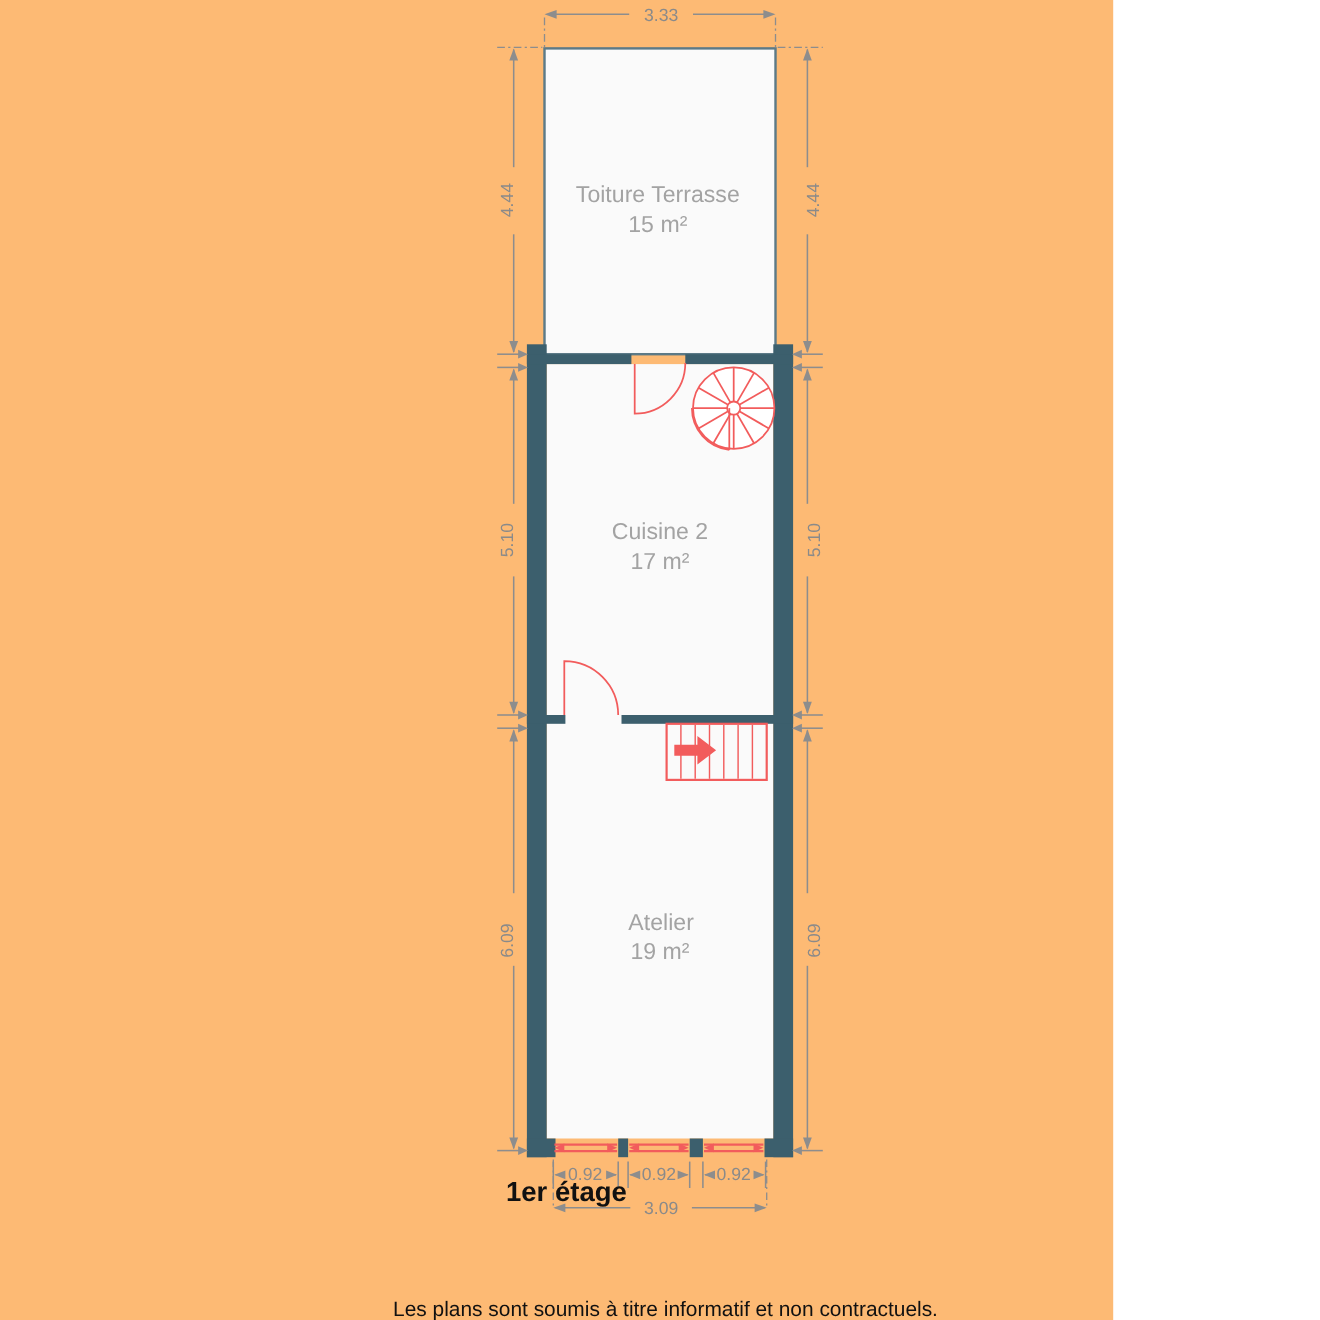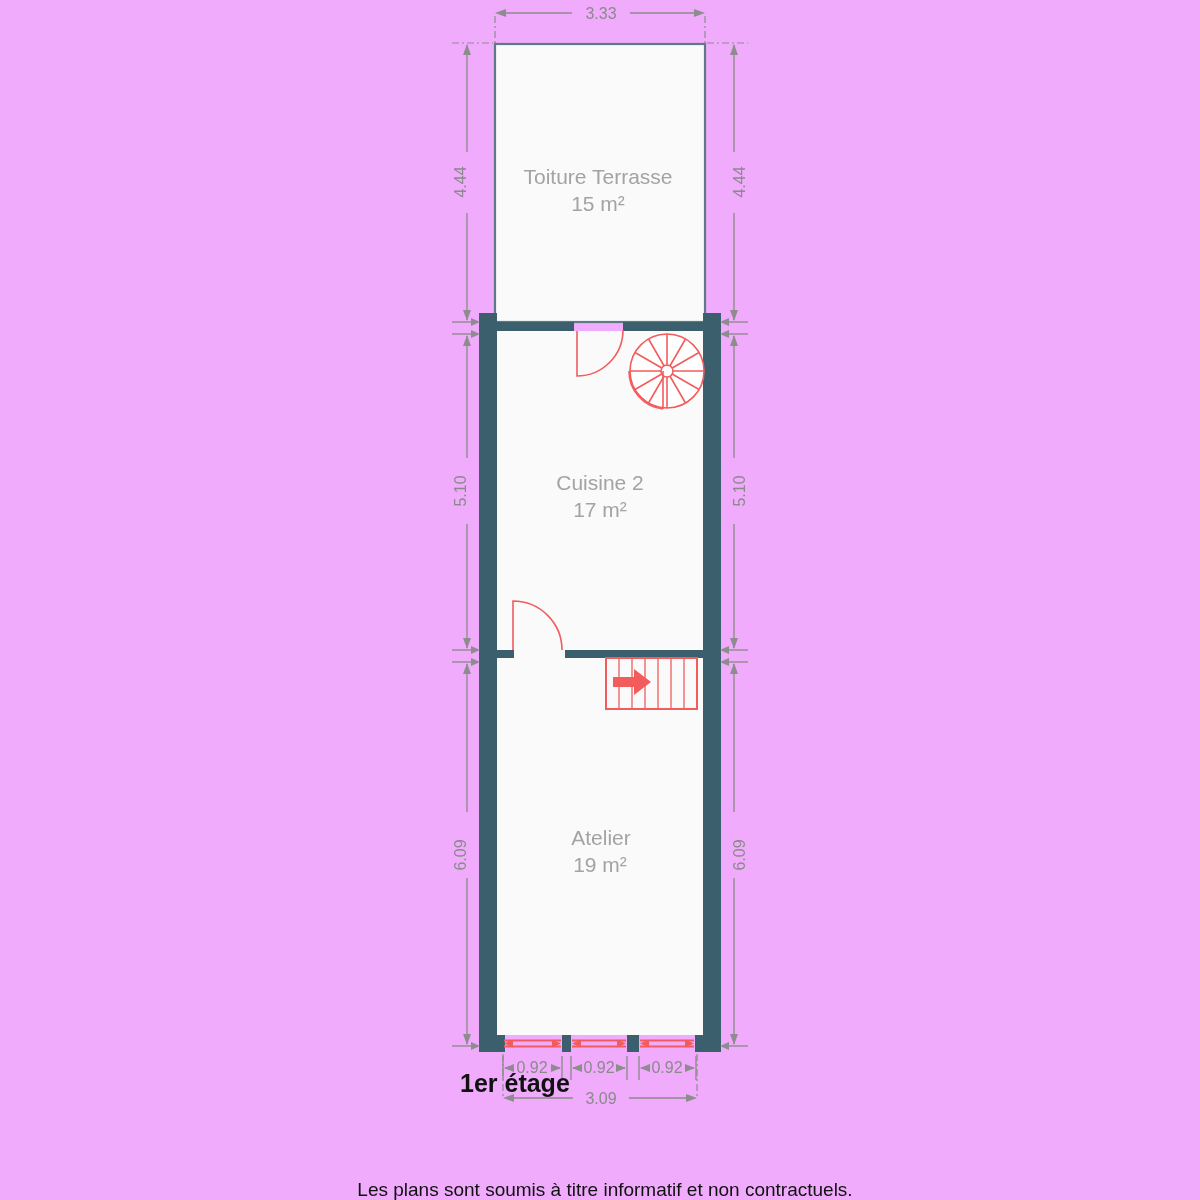--- a/index.html
+++ b/index.html
@@ -1,16 +1,16 @@
 <!DOCTYPE html>
 <html><head>
 <meta charset="utf-8">
 <style>
   html,body{margin:0;padding:0;background:#ffffff;}
-  .canvas{position:relative;width:1200px;height:1200px;background:#f0abfc;overflow:hidden;
+  .canvas{position:relative;width:1012px;height:1200px;background:#fdba74;overflow:hidden;
           font-family:"Liberation Sans", sans-serif;text-align:right;}
   svg{display:block;}
   text{font-family:"Liberation Sans", sans-serif;}
   .room-label{fill:#a3a3a3;font-size:21px;}
   .dim-label{fill:#8a8a8a;font-size:16px;}
   .floor-title{fill:#111111;font-size:25px;font-weight:bold;}
   .disclaimer{fill:#111111;font-size:19px;}
   .dimline{stroke:#8d8d8d;stroke-width:1.4;fill:none;}
   .dimdash{stroke:#8d8d8d;stroke-width:1.2;fill:none;stroke-dasharray:7 3 2 3;}
   .dimarrow{fill:#8d8d8d;stroke:none;}

